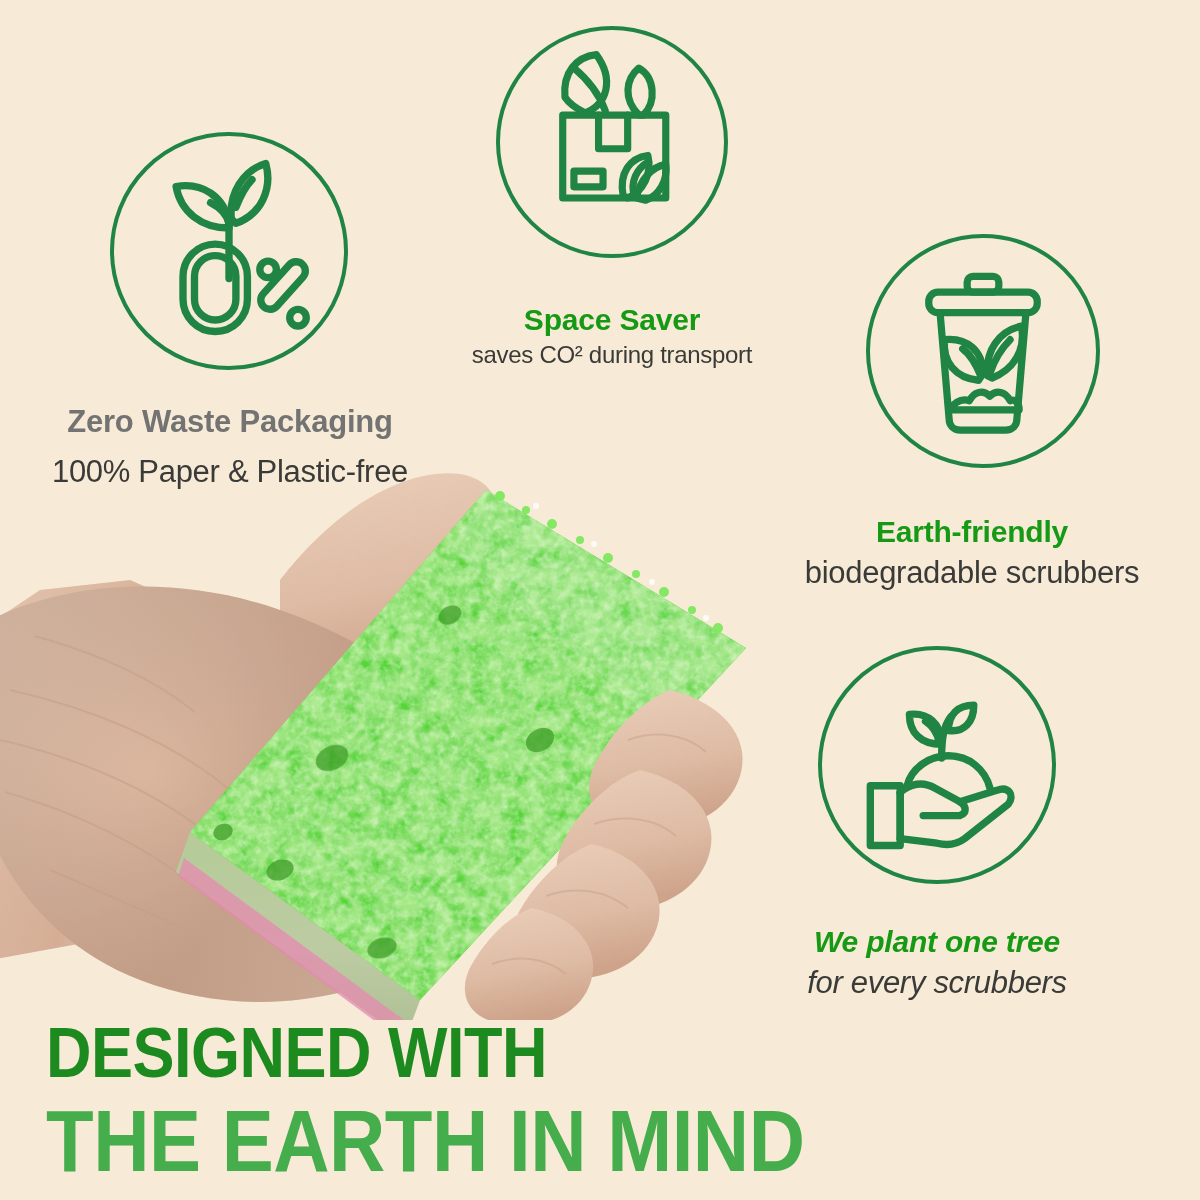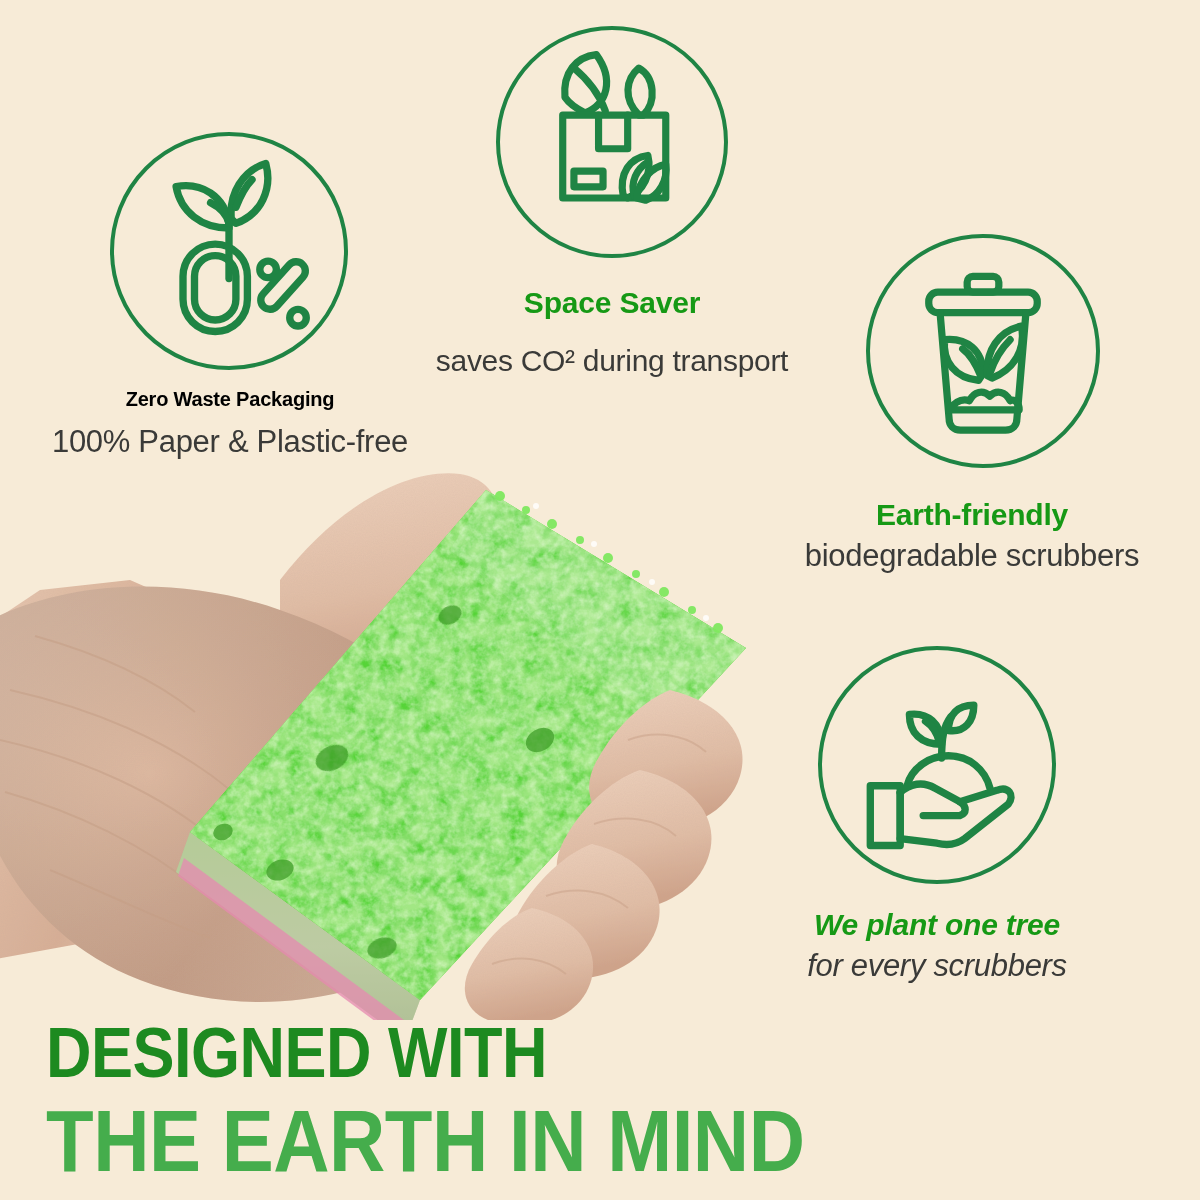--- a/index.html
+++ b/index.html
@@ -35,38 +35,39 @@
   }
   .badge-circle svg { display: block; width: 100%; height: 100%; }
 
   .badge-text { position: absolute; text-align: center; }
 
   .badge-title {
     font-weight: bold;
     letter-spacing: -0.2px;
     line-height: 1.12;
     white-space: nowrap;
+    margin-top: 17px;
   }
   .badge-sub {
     color: #3a3a38;
     line-height: 1.15;
     white-space: nowrap;
     letter-spacing: -0.3px;
   }
 
   
   #f1 .badge-circle { left: 110px; top: 132px; width: 238px; height: 238px; }
   #f1 .badge-text   { left: 0px;  top: 388px; width: 460px; }
-  #f1 .badge-title  { font-size: 20px; color: #000000; }
+  #f1 .badge-title  { font-size: 31px; color: #737373; }
   #f1 .badge-sub    { font-size: 31px; margin-top: 14px; }
 
   #f2 .badge-circle { left: 496px; top: 26px; width: 232px; height: 232px; }
   #f2 .badge-text   { left: 382px; top: 286px; width: 460px; }
   #f2 .badge-title  { font-size: 30px; color: #169915; }
-  #f2 .badge-sub    { font-size: 30px; margin-top: 24px; }
+  #f2 .badge-sub    { font-size: 24px; margin-top: 4px; }
 
   #f3 .badge-circle { left: 866px; top: 234px; width: 234px; height: 234px; }
   #f3 .badge-text   { left: 742px; top: 498px; width: 460px; }
   #f3 .badge-title  { font-size: 30px; color: #169915; }
   #f3 .badge-sub    { font-size: 31px; margin-top: 6px; }
 
   #f4 .badge-circle { left: 818px; top: 646px; width: 238px; height: 238px; }
   #f4 .badge-text   { left: 707px; top: 908px; width: 460px; font-style: italic; }
   #f4 .badge-title  { font-size: 30px; color: #169915; }
   #f4 .badge-sub    { font-size: 31px; margin-top: 6px; }

